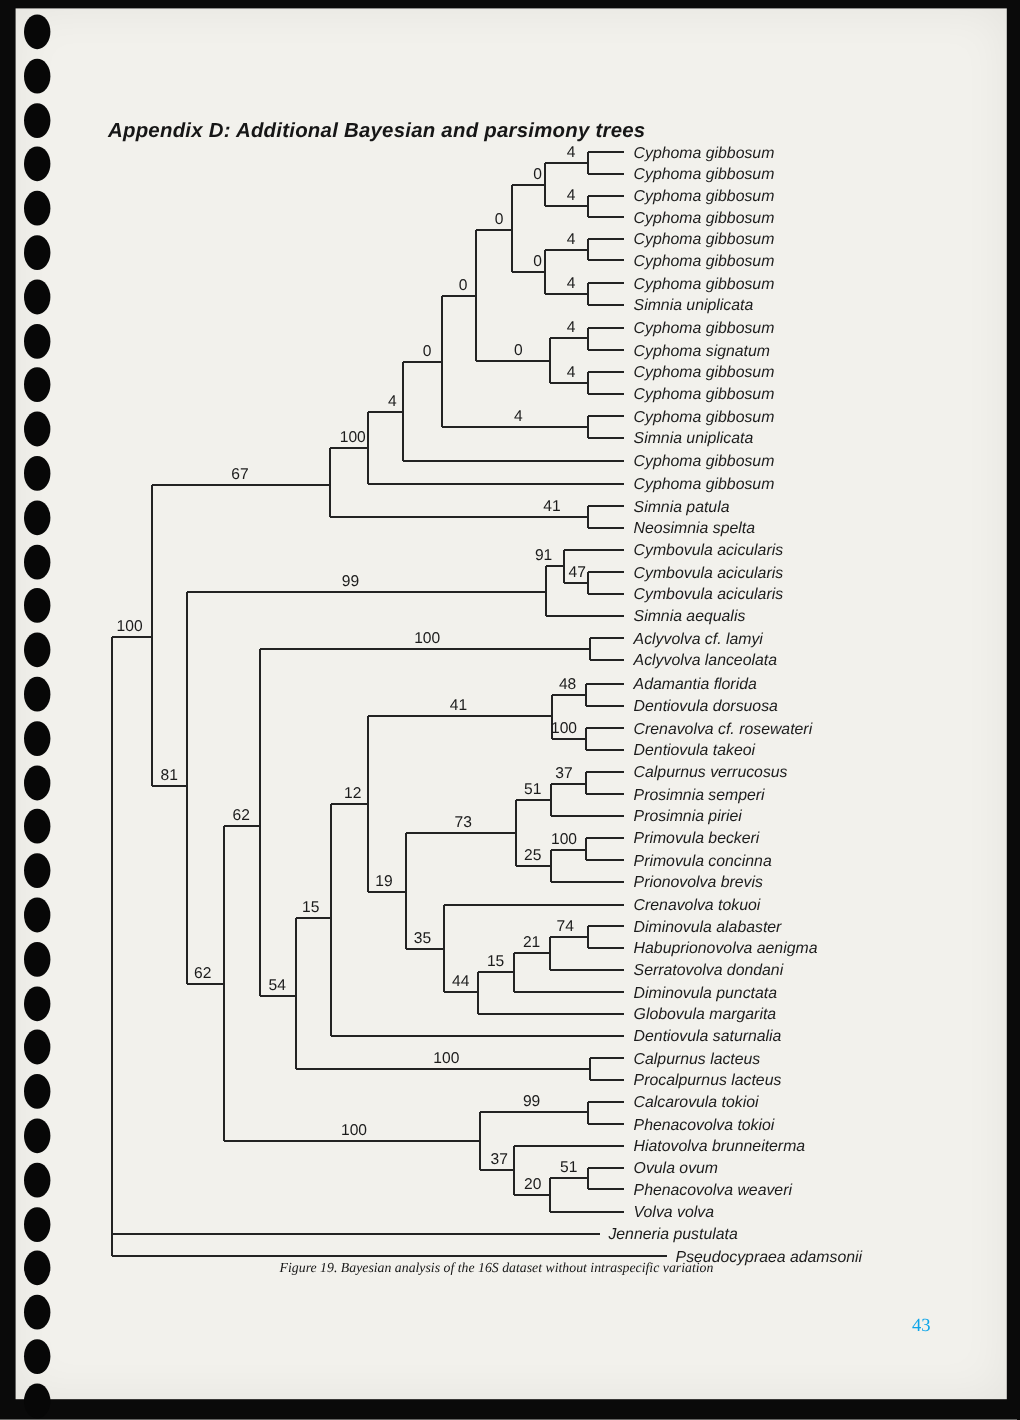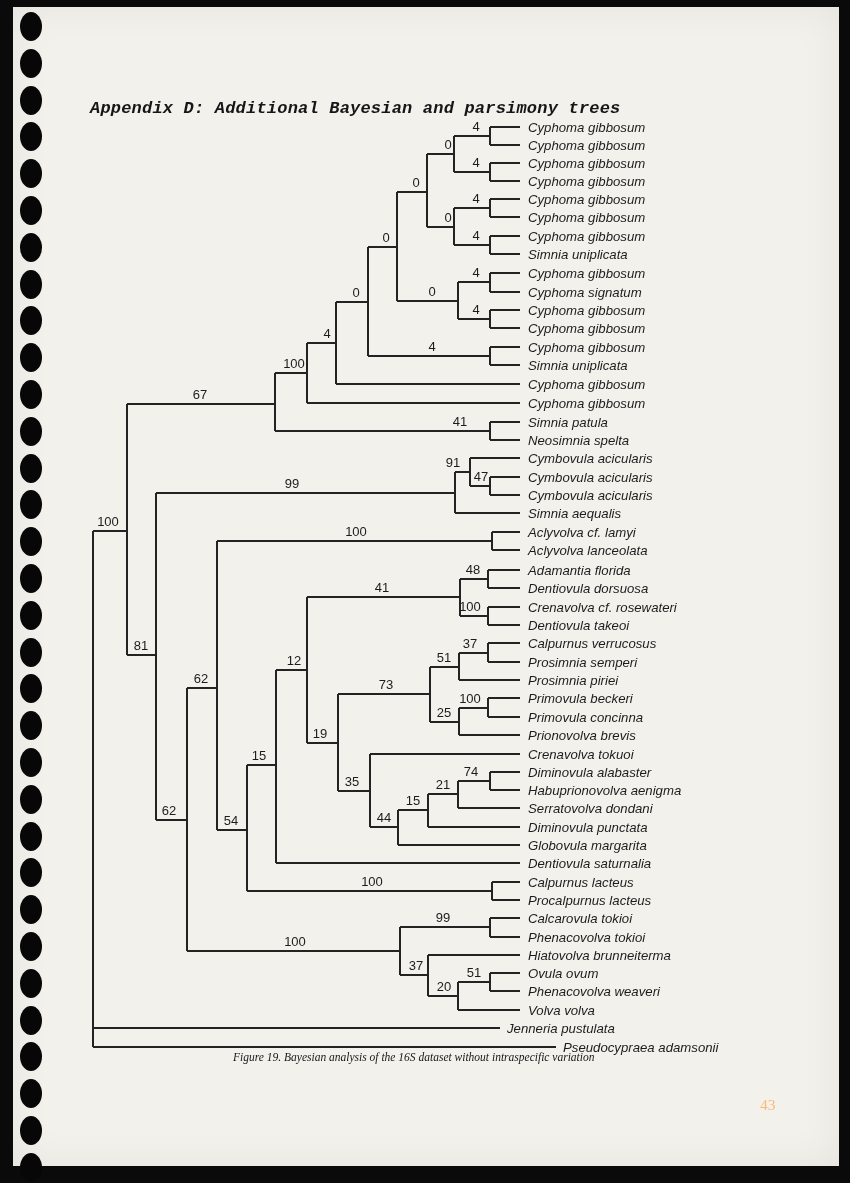--- a/index.html
+++ b/index.html
@@ -12,31 +12,31 @@
     background:#f2f1ec;
     box-shadow:inset 0 0 40px rgba(0,0,0,0.06);
   }
   .hole{
     position:absolute;left:20px;width:22px;height:29px;
     background:#070707;border-radius:50%;
   }
   .title{
     position:absolute;left:90px;top:99px;
     font-style:italic;font-weight:bold;font-size:17px;
-    font-family:Liberation Mono, monospace;color:#161616;letter-spacing:.2px;
+    font-family:Liberation Sans, sans-serif;color:#161616;letter-spacing:.2px;
     white-space:nowrap;
   }
   .caption{
     position:absolute;left:233px;top:1051px;
     font-style:italic;font-weight:normal;font-size:11.5px;
     font-family:"Liberation Serif",serif;color:#161616;white-space:nowrap;
   }
   .pagenum{
     position:absolute;left:760px;top:1096px;
-    font-size:15.5px;font-family:"Liberation Serif",serif;color:#fdba74;
+    font-size:15.5px;font-family:"Liberation Serif",serif;color:#0ea5e9;
   }
   svg.tree{position:absolute;left:0;top:0;}
   .branch{stroke:#232323;stroke-width:1.7;fill:none;shape-rendering:crispEdges;}
   text.taxon{
     font-family:"Liberation Sans",sans-serif;font-style:italic;
     font-size:13.2px;fill:#1c1c1c;
   }
   text.support{
     font-family:"Liberation Sans",sans-serif;font-size:13px;
     fill:#1c1c1c;text-anchor:middle;

